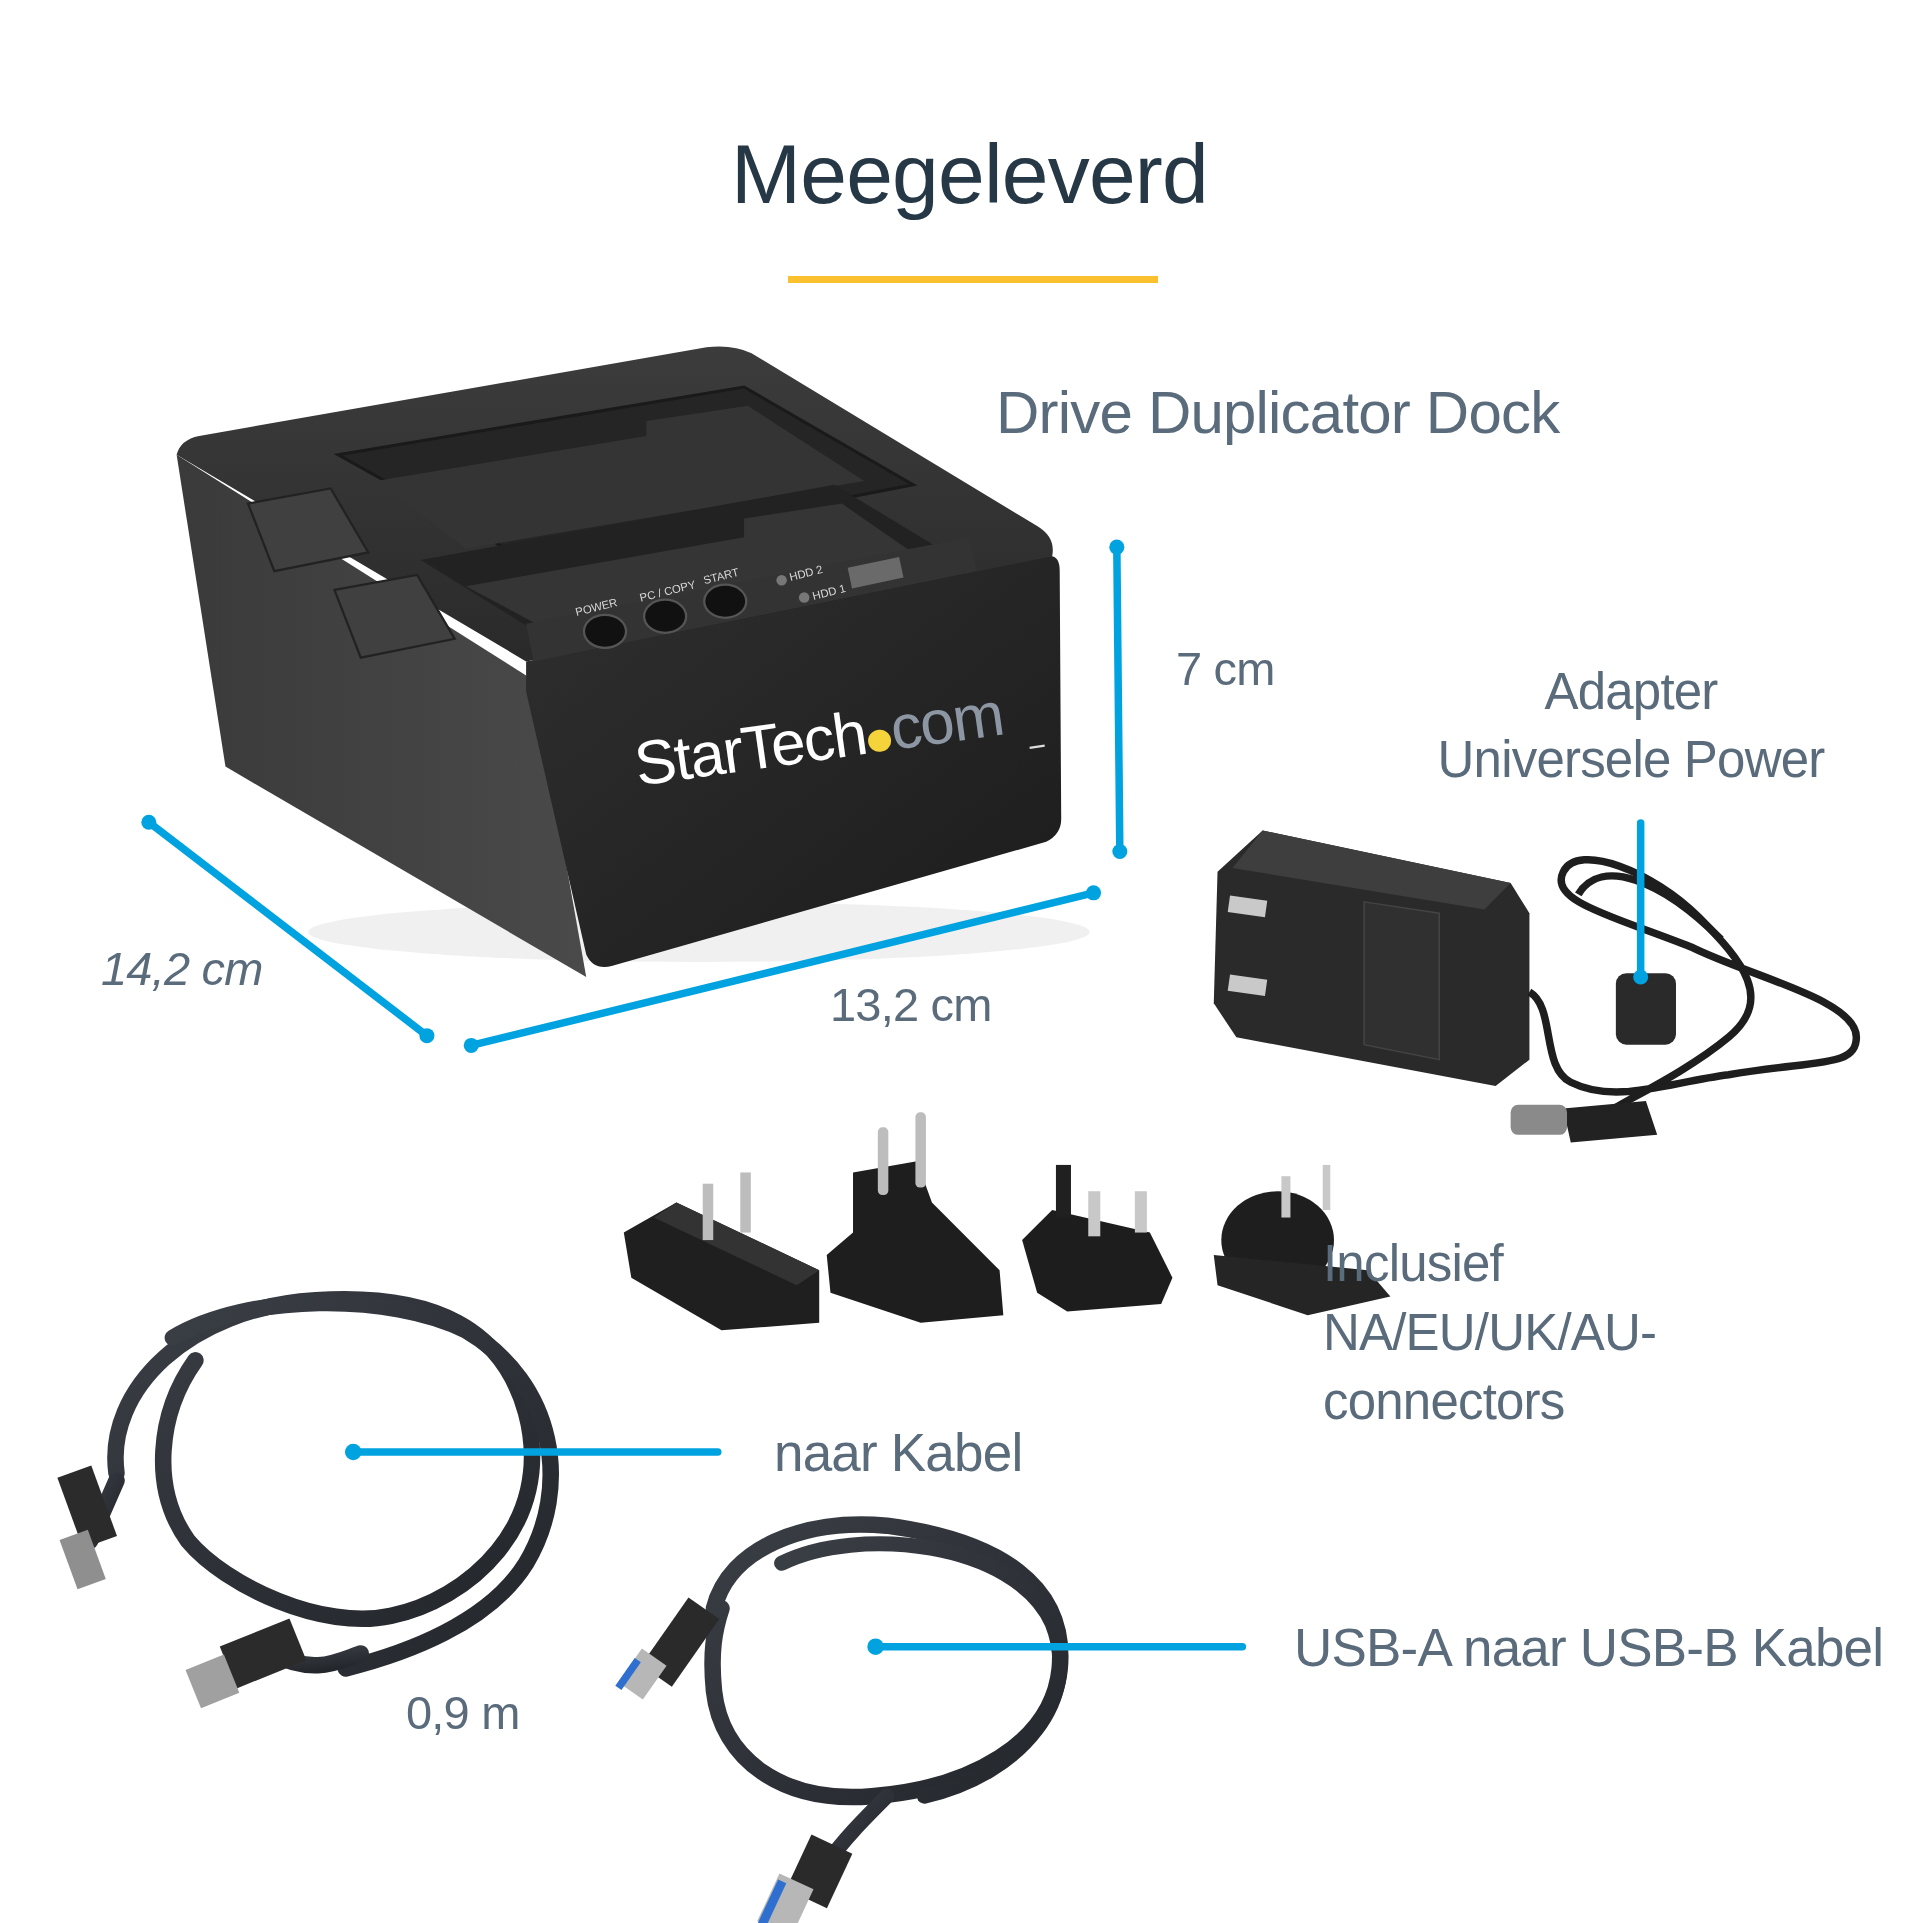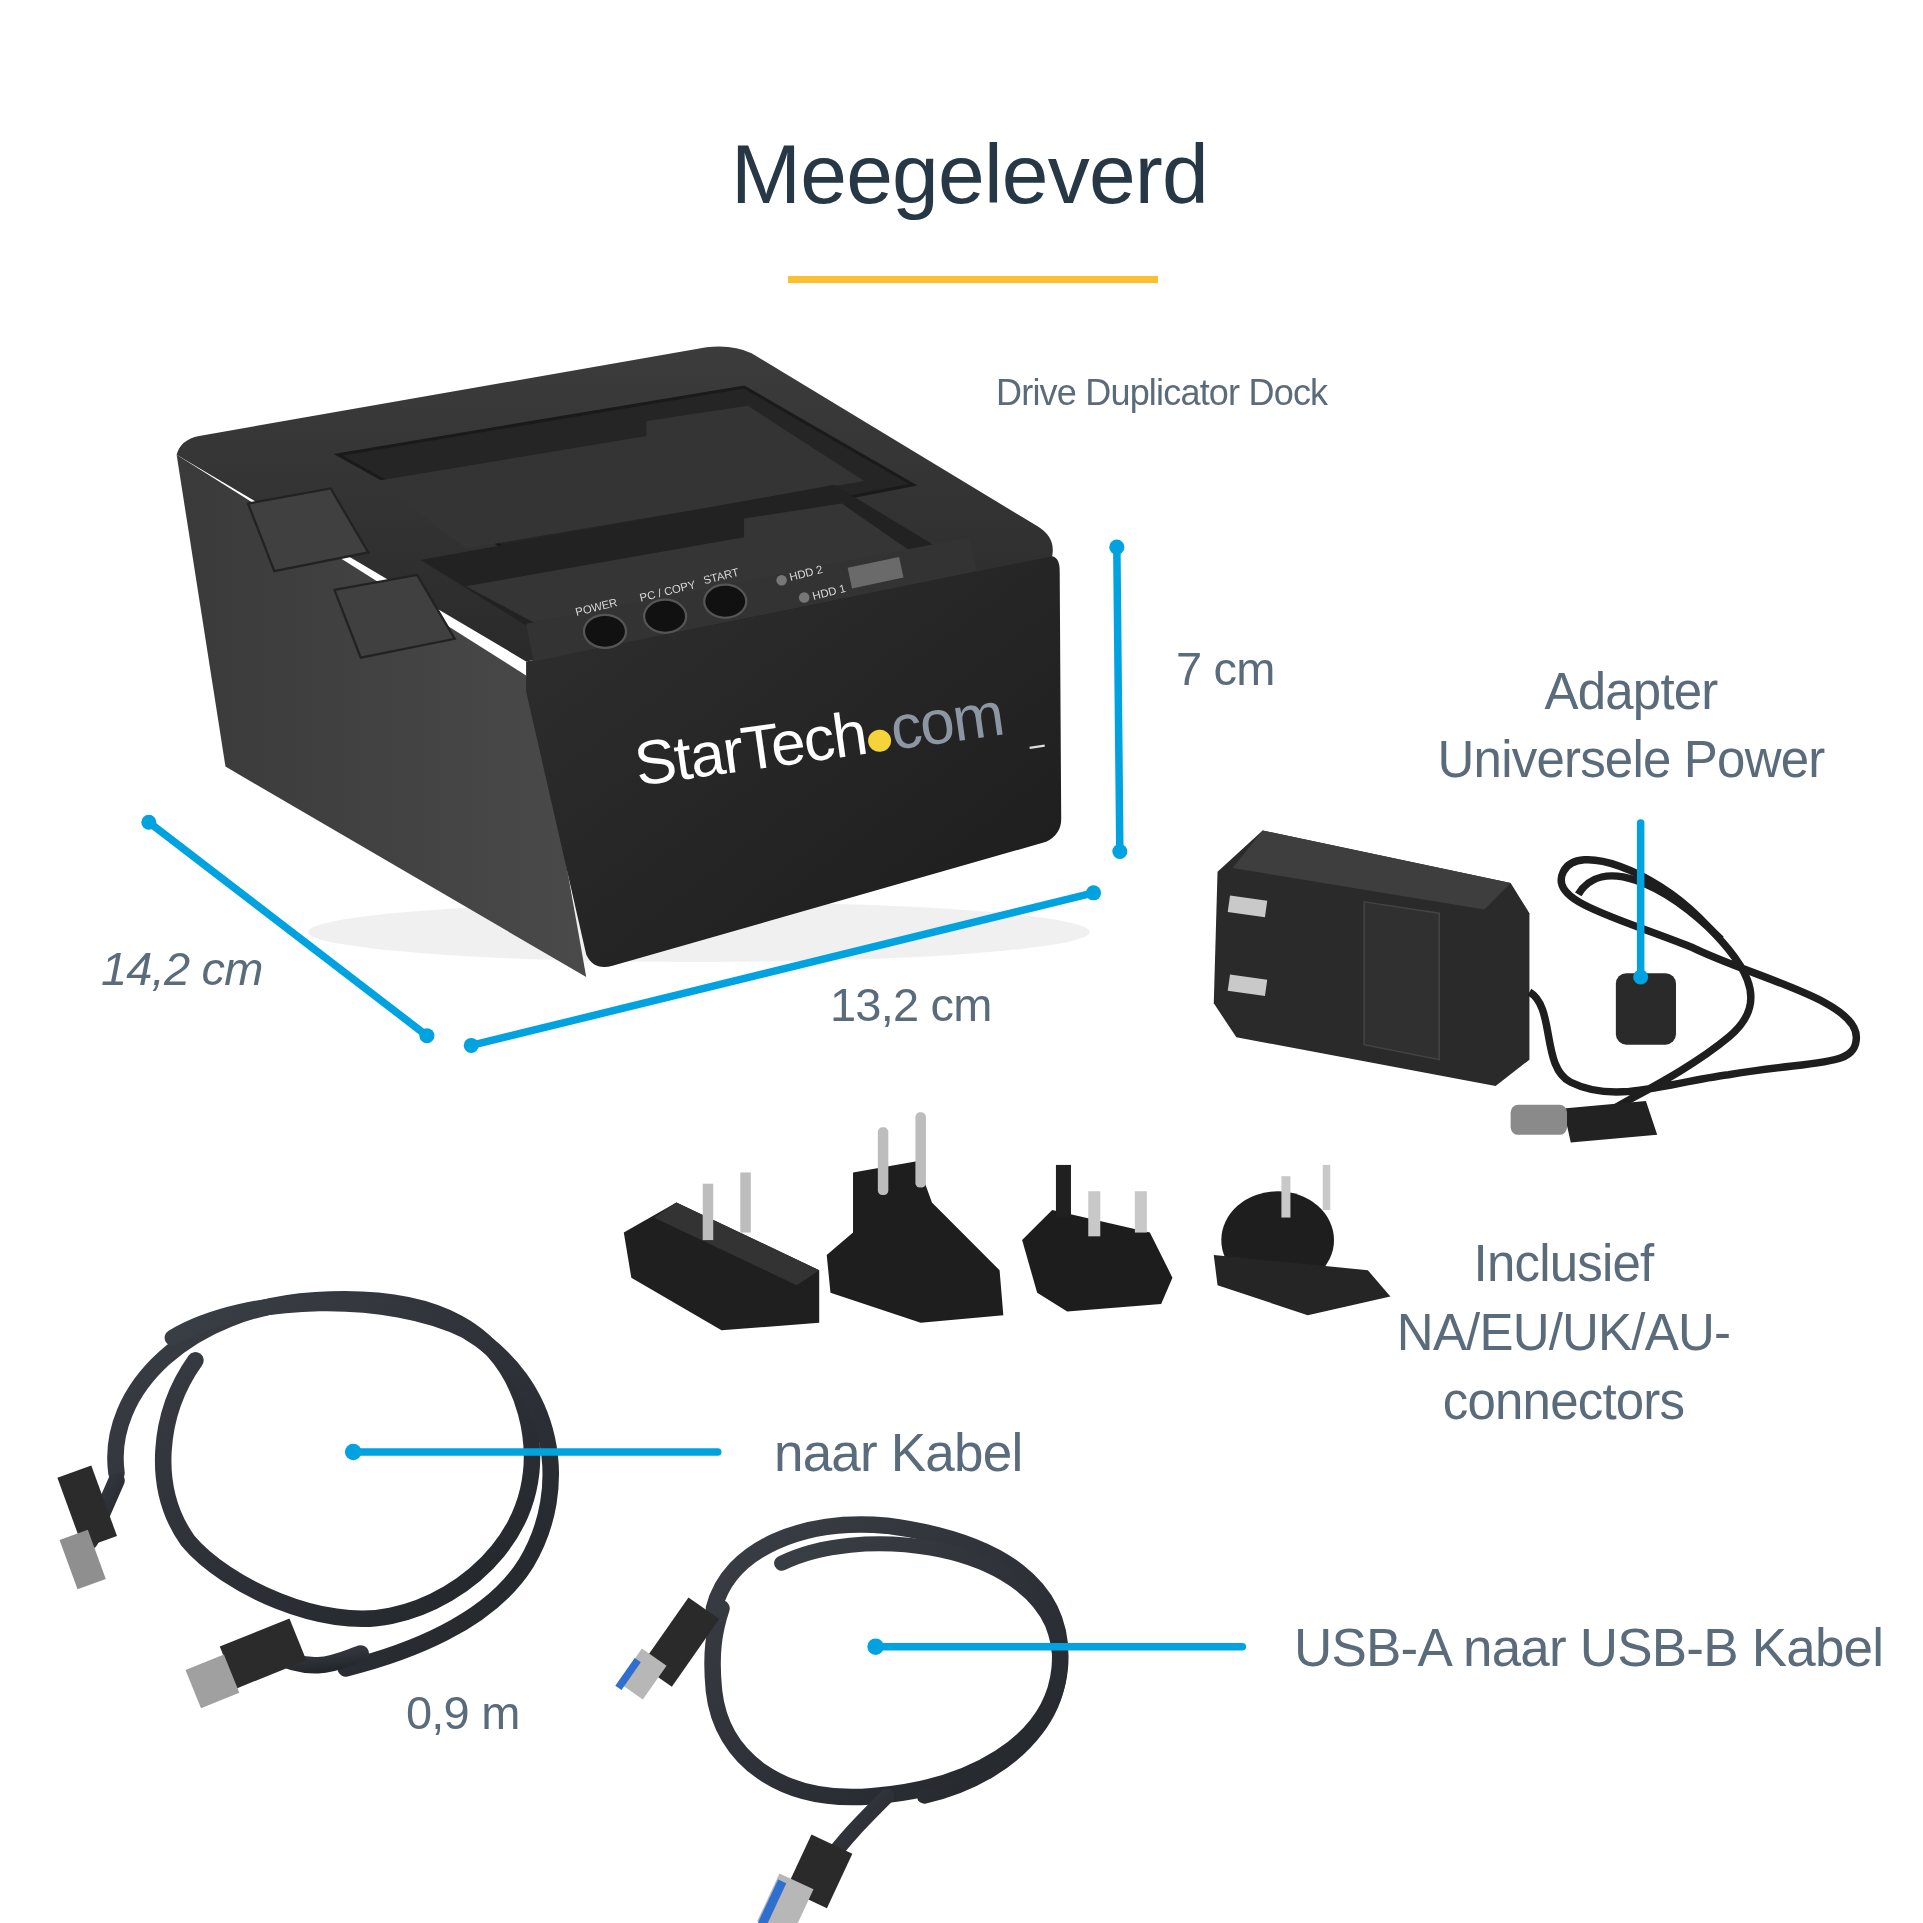--- a/index.html
+++ b/index.html
@@ -3,26 +3,26 @@
 <meta charset="utf-8">
 <style>
   html, body { margin:0; padding:0; background:#ffffff; }
   body { width:1924px; height:1924px; position:relative; overflow:hidden;
          font-family:"Liberation Sans", "DejaVu Sans", sans-serif; }
   .abs { position:absolute; }
   .title { left:0; width:1939px; top:132px; text-align:center; font-size:84px;
            color:#263746; letter-spacing:-0.8px; line-height:1; }
   .title-rule { left:788px; top:276px; width:370px; height:6.8px; background:#FBC02D; }
   .label { color:#5A6B7B; font-weight:300; line-height:1; white-space:nowrap; letter-spacing:-0.8px; }
-  .lbl-dock { left:996px; top:375px; font-size:36px; }
+  .lbl-dock { left:996px; top:383px; font-size:60px; }
   .lbl-7cm { left:1176px; top:645px; font-size:47px; }
   .lbl-adapter { left:1398px; top:658px; width:466px; text-align:center; font-size:51px; line-height:68px; }
   .lbl-142 { left:101px; top:945px; font-size:47px;font-style:italic; }
   .lbl-132 { left:830px; top:981px; font-size:47px; }
-  .lbl-conn { left:1323px; top:1229px; width:481px; text-align:center; font-size:51px; line-height:69px; }
+  .lbl-conn { left:1323px; top:1229px; width:481px; text-align:left; font-size:51px; line-height:69px; }
   .lbl-esata { left:774px; top:1426px; font-size:53px; }
   .lbl-09 { left:406px; top:1689px; font-size:47px; }
   .lbl-usb { left:1276px; top:1621px; font-size:53px;margin-left:18px; }
   svg.overlay { position:absolute; left:0; top:0; }
   .logo { position:absolute; left:635px; top:729px; transform:rotate(-8deg); transform-origin:left center;
           font-size:62px; color:#ffffff; letter-spacing:-1.5px; white-space:nowrap; }
   .logo .com { color:#8d97a3; }
   .logo .dot { display:inline-block; width:22.5px; height:22.5px; border-radius:50%; background:#F5D33A; vertical-align:baseline; margin:0 1.5px; }
   .panel-txt { position:absolute; font-size:11.3px; color:#d8d8d8; white-space:nowrap; transform:rotate(-14deg); }
 </style>

